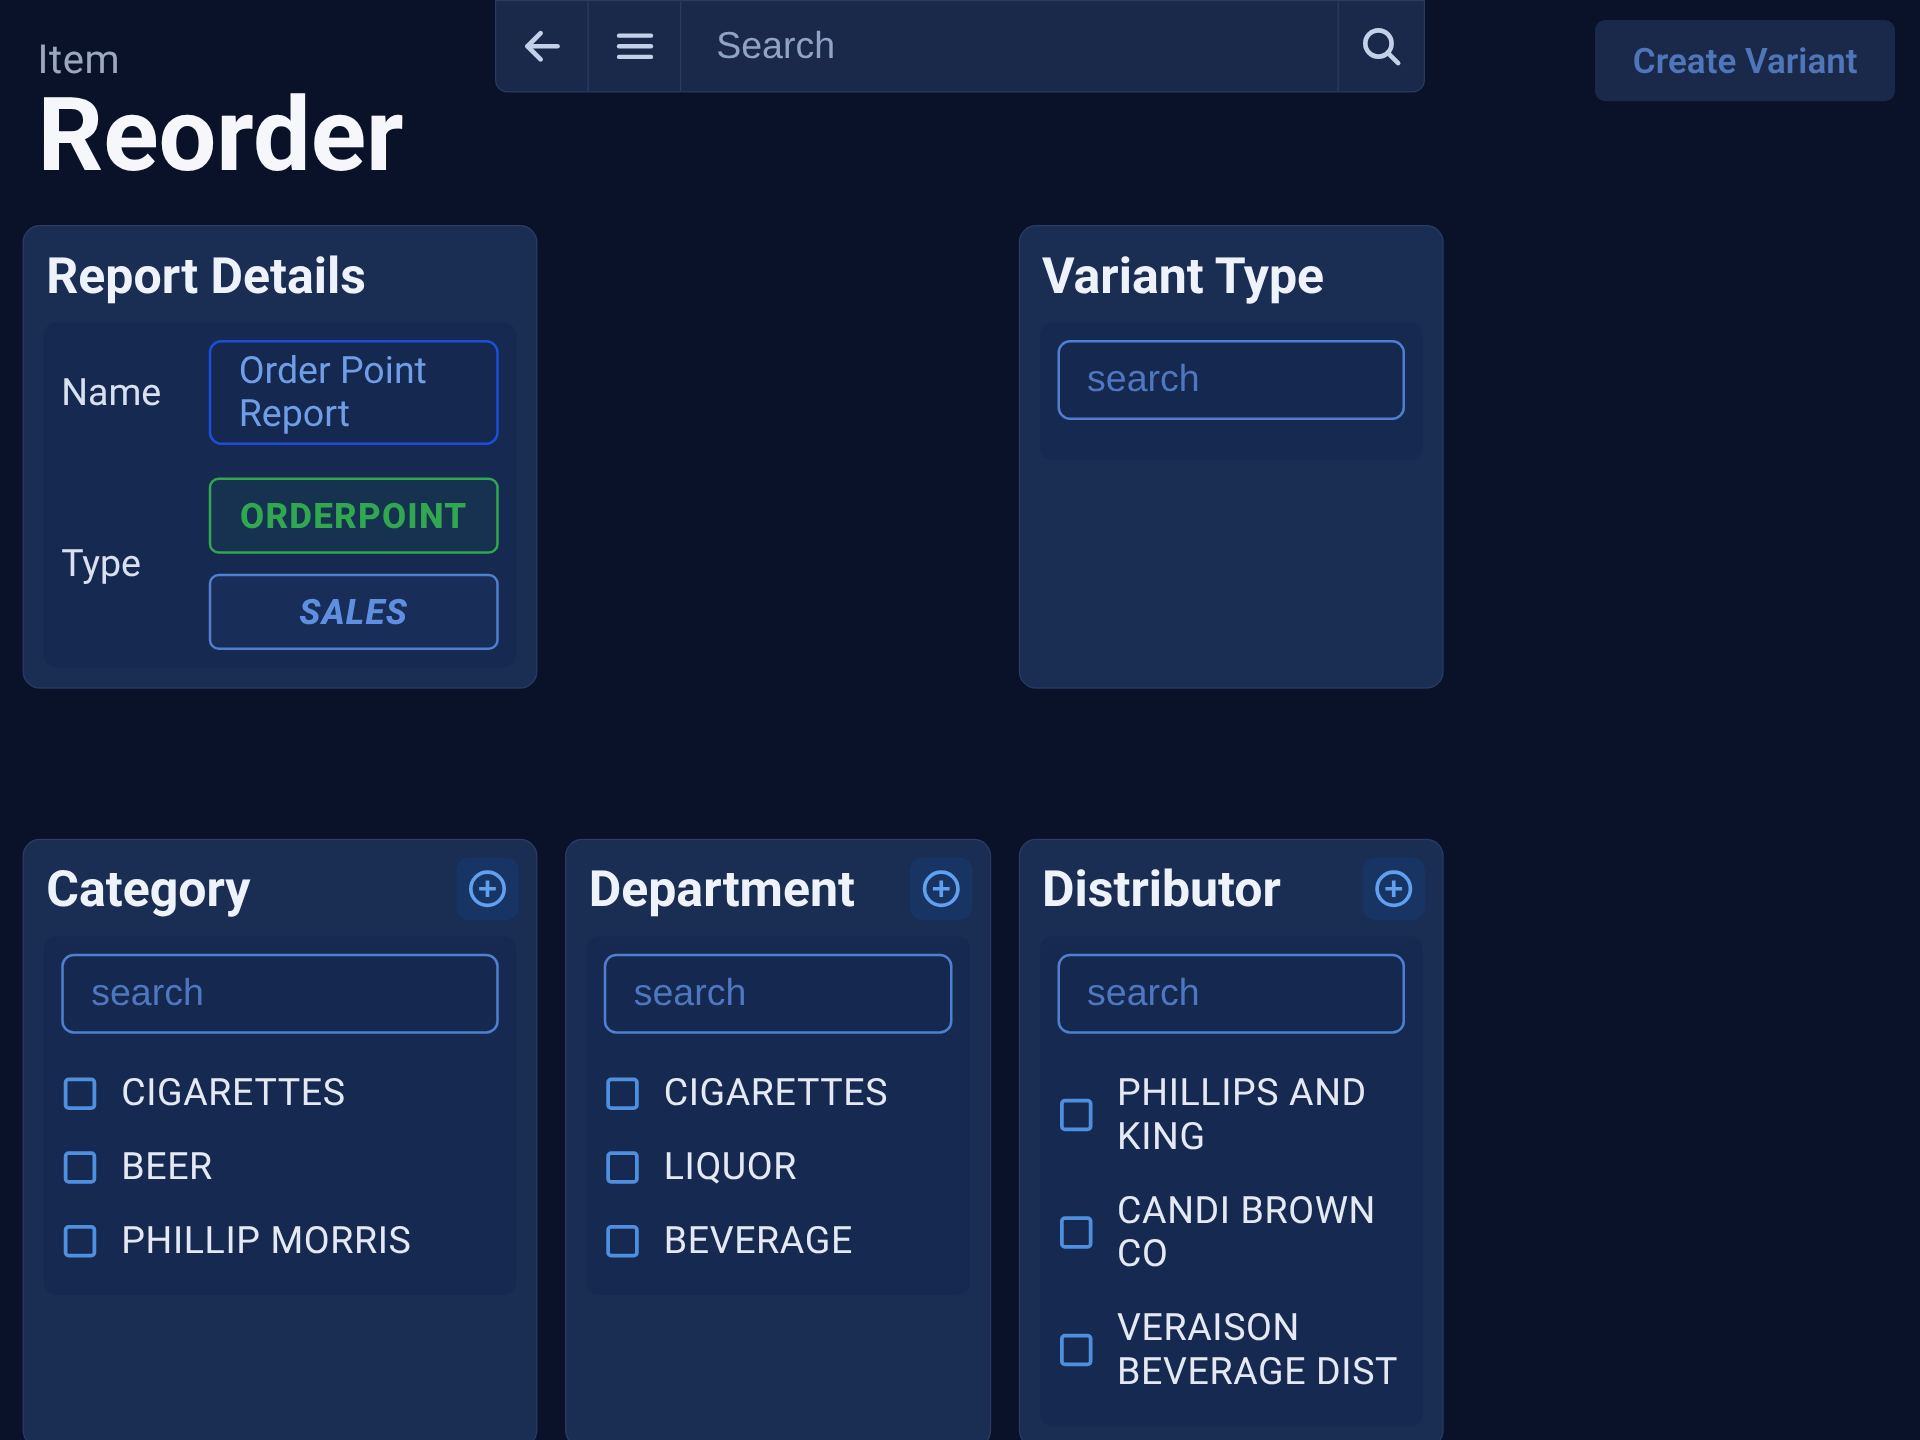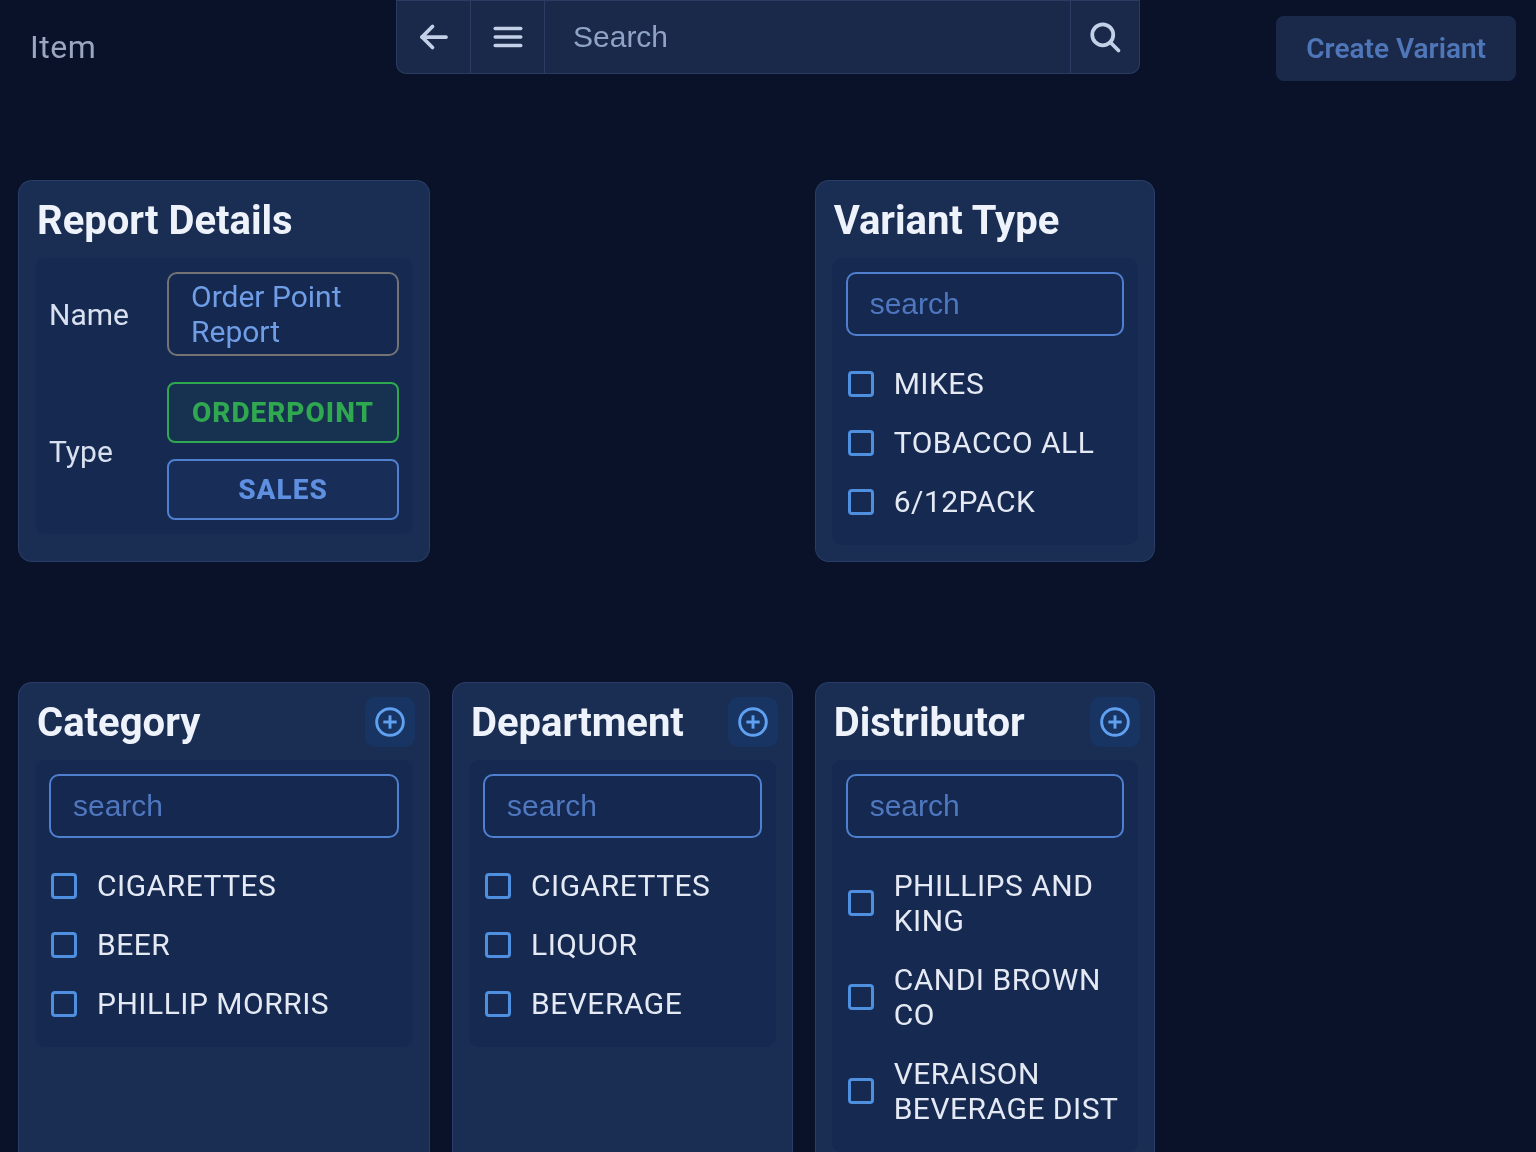--- a/index.html
+++ b/index.html
@@ -129,21 +129,21 @@
   }
   .field-row:last-child { margin-bottom: 0; }
   .field-label {
     font-size: 30px;
     color: #d9e1f0;
     width: 96px;
   }
   .name-input {
     flex: 1;
     background: rgba(20,40,80,0.6);
-    border: 2px solid #737373;
+    border: 2px solid #1d4ed8;
     border-radius: 10px;
     height: 84px;
     padding: 0 22px;
     font-size: 30px;
     color: #6f9de6;
     display: flex; align-items: center;
   }
   .type-stack {
     display: flex;
     flex-direction: column;
@@ -162,20 +162,21 @@
   }
   .type-chip.active {
     border: 2px solid #2fa84f;
     color: #2fa84f;
     background: rgba(47,168,79,0.06);
   }
   .type-chip.inactive {
     border: 2px solid #4f7fcf;
     color: #5f8fe0;
     background: rgba(79,127,207,0.05);
+    font-style: italic;
   }
 
   .search-box {
     width: 100%;
     background: rgba(20,40,80,0.6);
     border: 2px solid #4f7fcf;
     border-radius: 10px;
     height: 64px;
     padding: 0 22px;
     font-size: 30px;
@@ -237,20 +238,21 @@
         <circle cx="10.5" cy="10.5" r="7"></circle>
         <line x1="21" y1="21" x2="15.5" y2="15.5"></line>
       </svg>
   </div>
 </div>
 
 <div class="create-report">Create Variant</div>
 
 <div class="page-header">
   <div class="section">Item</div>
+  <div class="title">Reorder</div>
 </div>
 
 <div class="grid">
 
   <div class="card" id="card-report-details">
     <div class="card-title">Report Details</div>
     <div class="inner">
       <div class="field-row">
         <div class="field-label">Name</div>
         <div class="name-input">Order Point Report</div>
@@ -262,34 +264,20 @@
           <div class="type-chip inactive">SALES</div>
         </div>
       </div>
     </div>
   </div>
 
   <div class="card" id="card-variant-group">
     <div class="card-title">Variant Type</div>
     <div class="inner">
       <input class="search-box" type="text" placeholder="search" style="">
-      <ul class="checklist">
-        <li>
-            <span class="checkbox"></span>
-            <span>MIKES</span>
-          </li>
-        <li>
-            <span class="checkbox"></span>
-            <span>TOBACCO ALL</span>
-          </li>
-        <li>
-            <span class="checkbox"></span>
-            <span>6/12PACK</span>
-          </li>
-      </ul>
     </div>
   </div>
 
   <div class="card" id="card-category">
     <div class="card-title">Category</div>
     <div class="add-btn">
       <svg width="32" height="32" viewBox="0 0 24 24" fill="none" stroke="#5fa0f0" stroke-width="2.2">
           <circle cx="12" cy="12" r="10"></circle>
           <line x1="12" y1="7" x2="12" y2="17"></line>
           <line x1="7" y1="12" x2="17" y2="12"></line>

